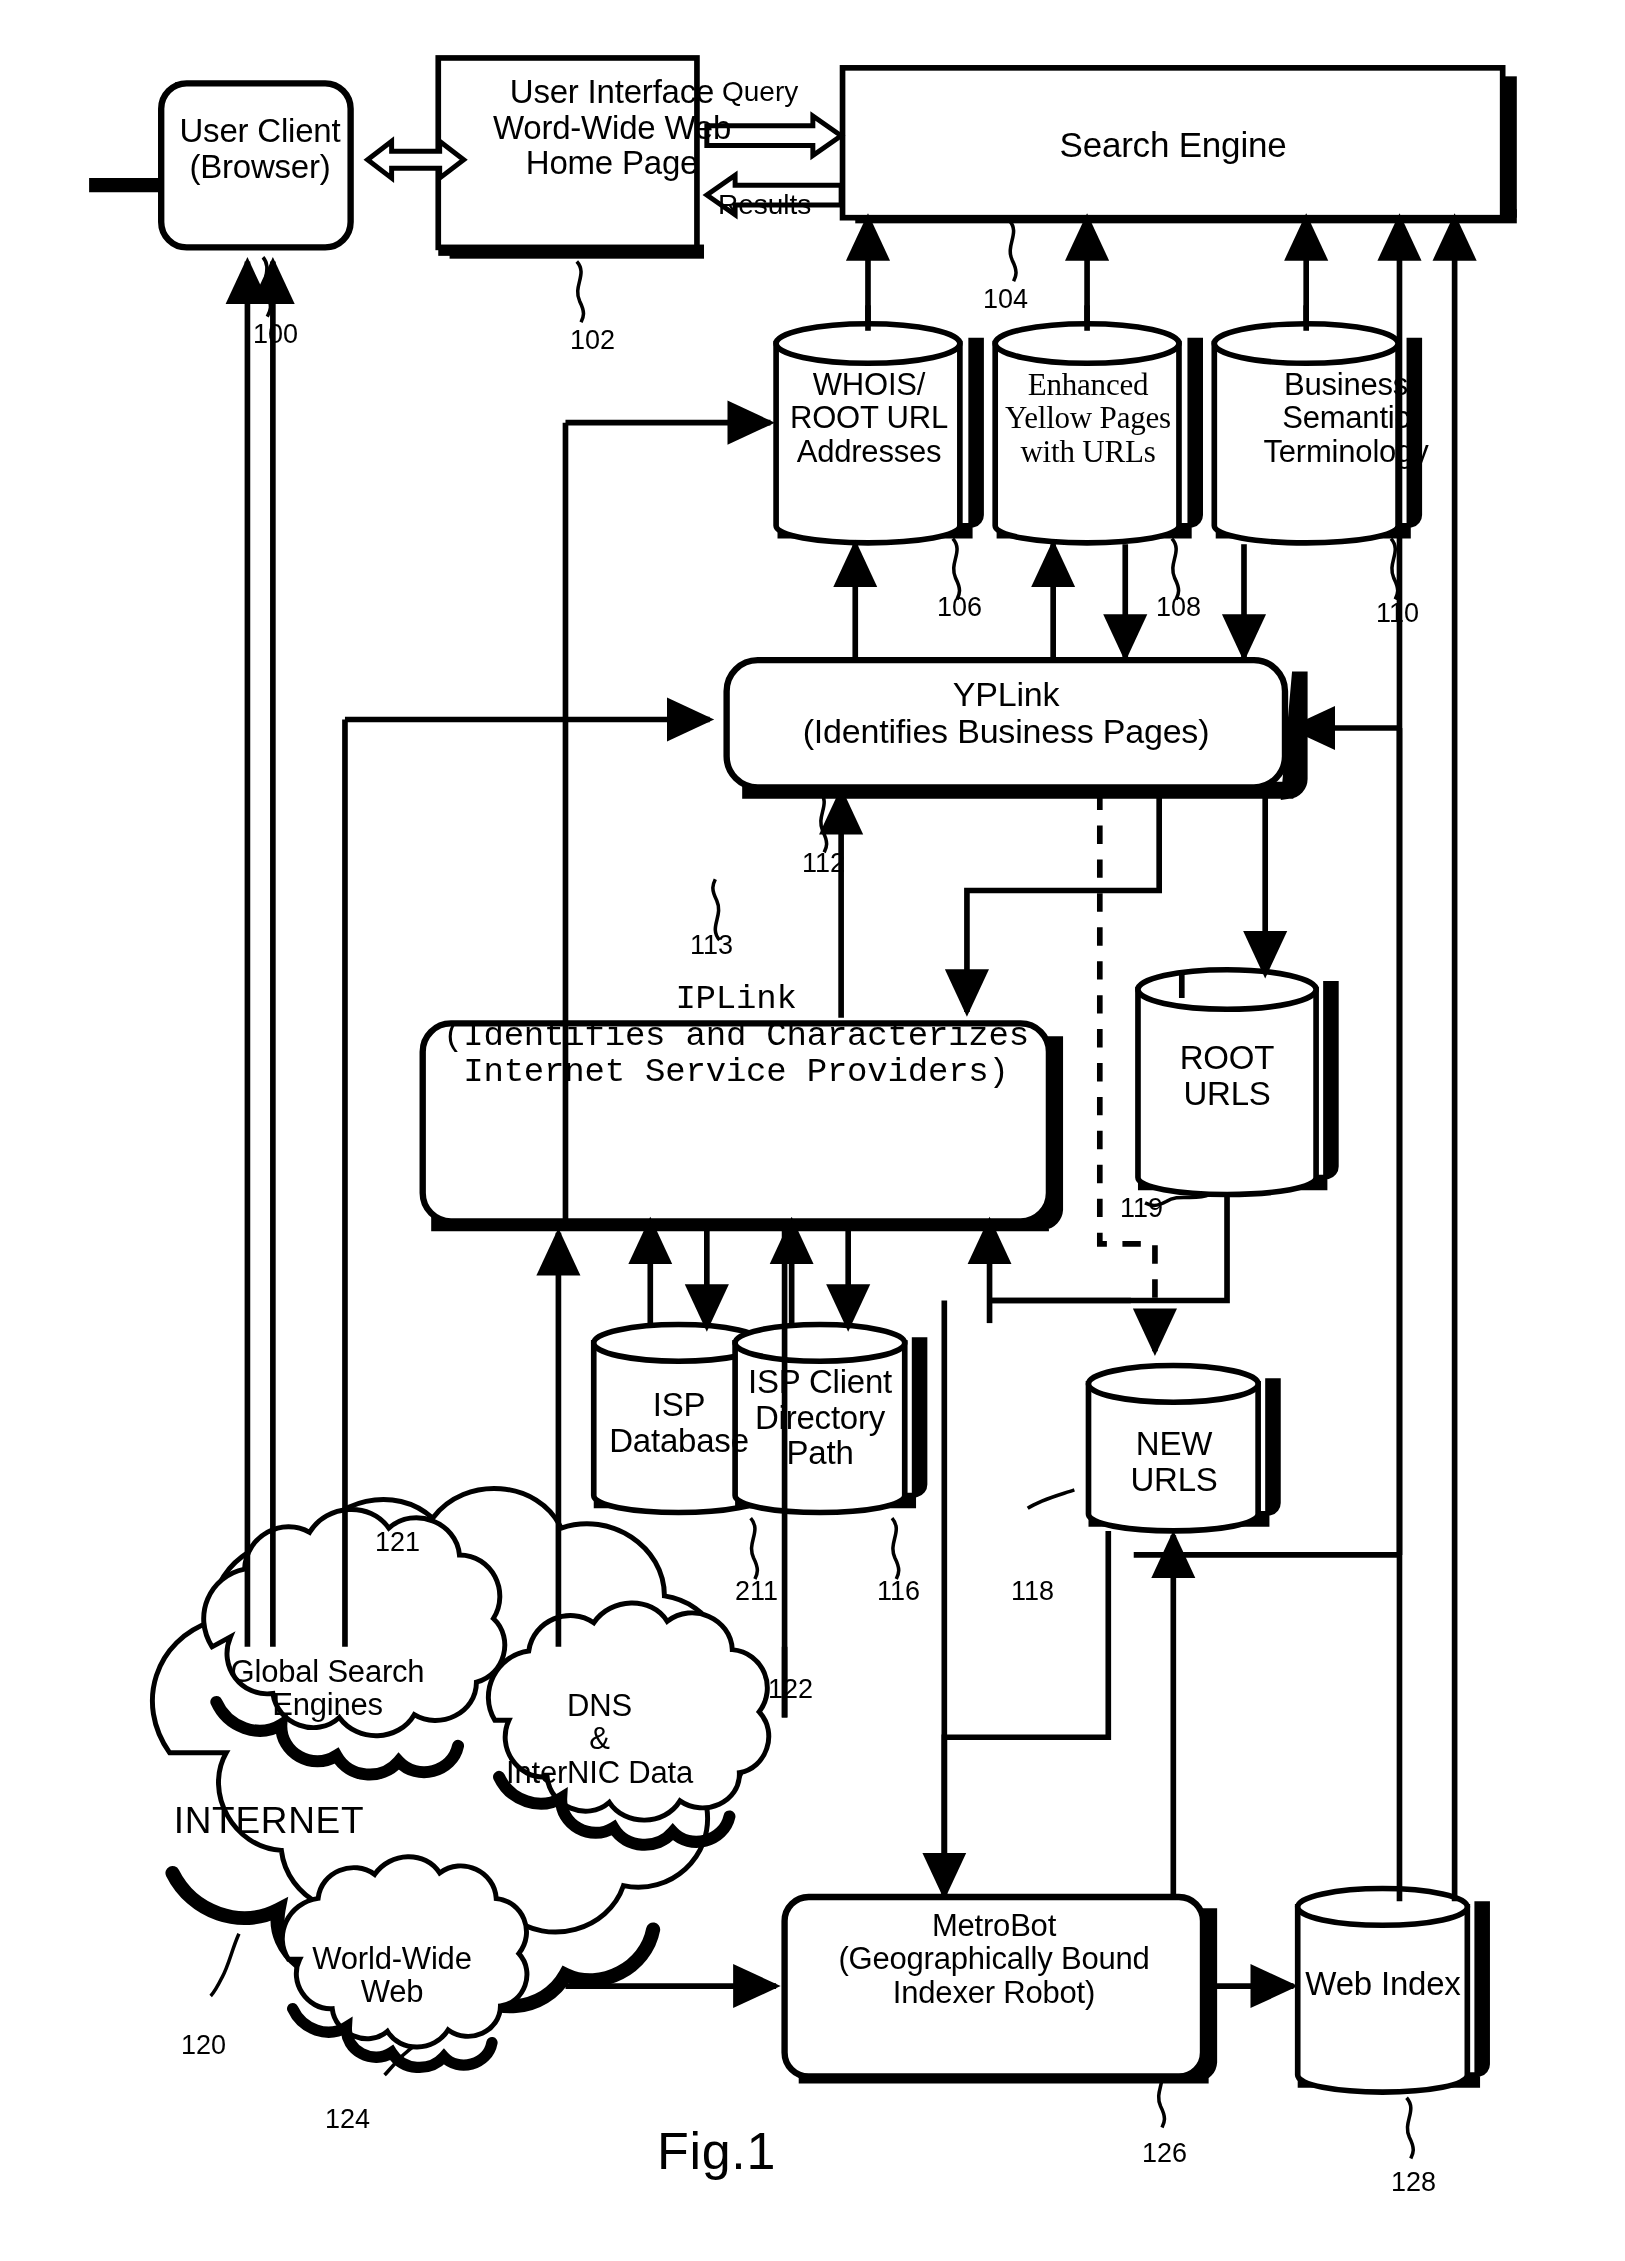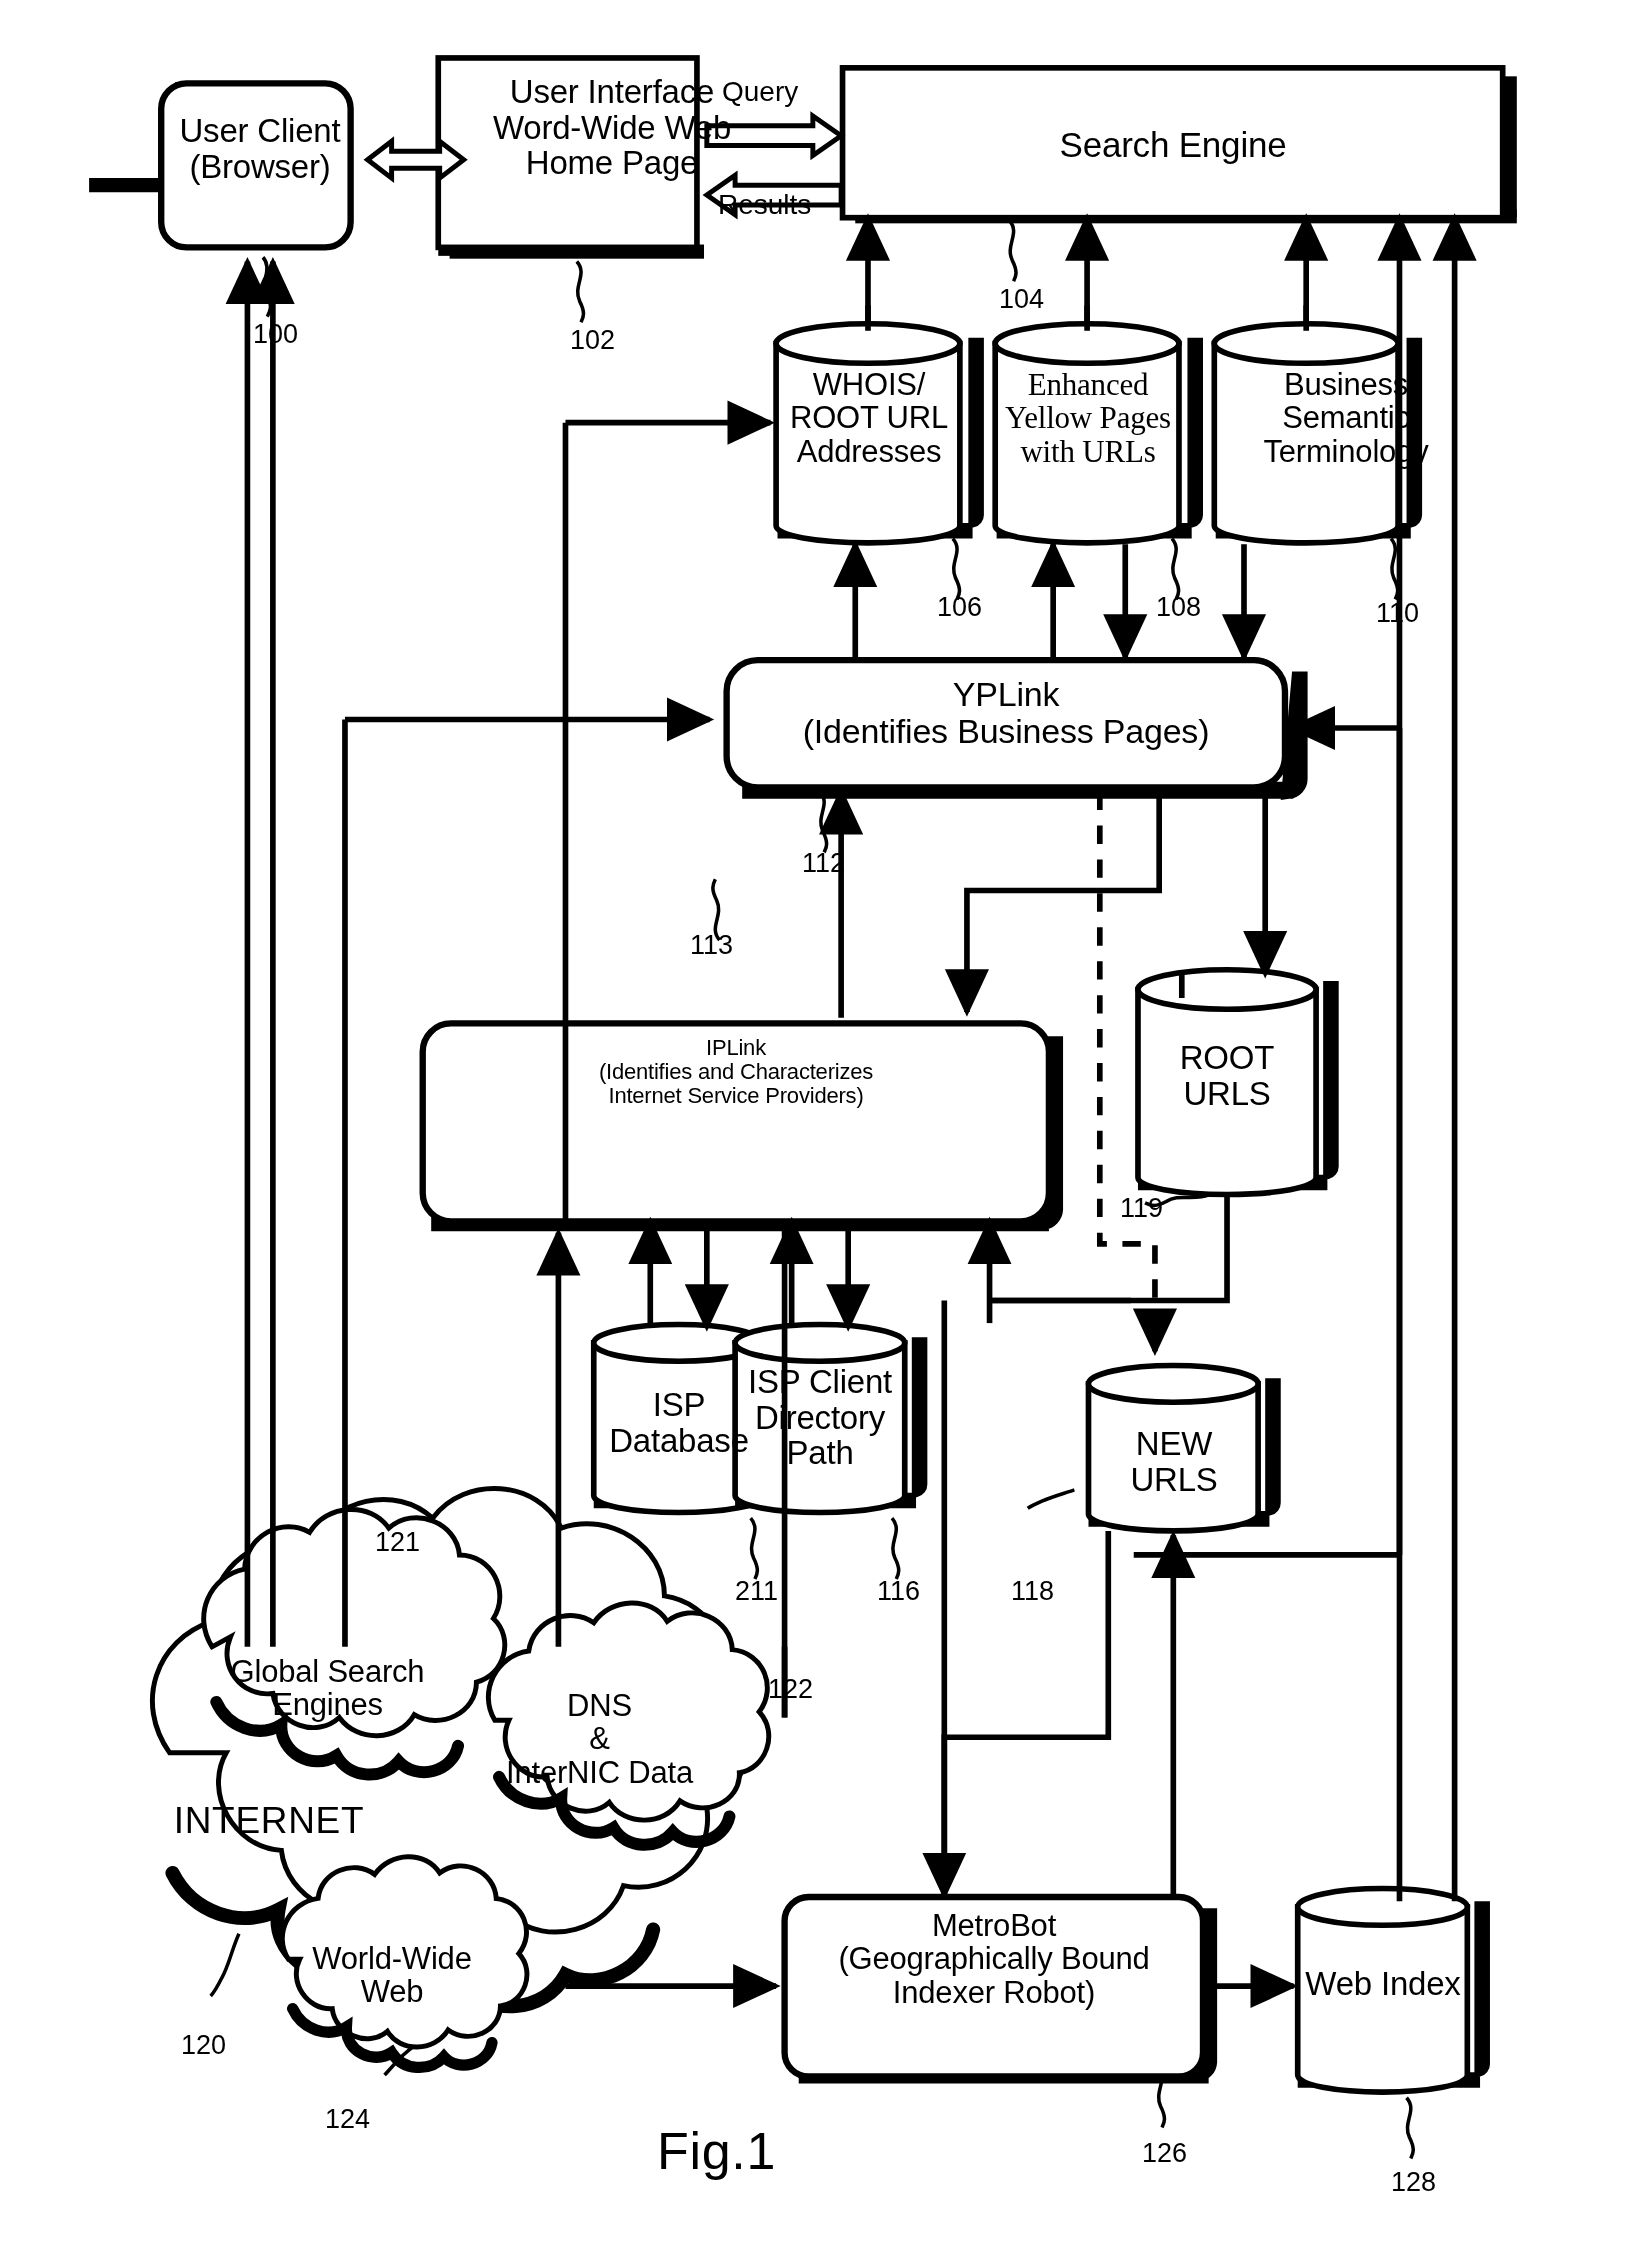--- a/index.html
+++ b/index.html
@@ -323,21 +323,21 @@
   <div class="node-text t46" style="left:161px; top:113px; width:198px;">User Client
 (Browser)</div>
   <div class="ref-label" style="left:253px; top:319px;">100</div>
 
   <div class="node-text t46" style="left:437px; top:74px; width:262px;padding-left:44px;">User Interface
 Word-Wide Web
 Home Page</div>
   <div class="ref-label" style="left:570px; top:325px;">102</div>
 
   <div class="node-text t50" style="left:843px; top:126px; width:660px; font-size:35px;">Search Engine</div>
-  <div class="ref-label" style="left:983px; top:284px;margin-left:16px;">104</div>
+  <div class="ref-label" style="left:983px; top:284px;">104</div>
 
   <div class="edge-label" style="left:722px; top:76px;">Query</div>
   <div class="edge-label" style="left:718px; top:189px;">Results</div>
 
   <div class="node-text t44" style="left:775px; top:368px; width:188px;">WHOIS/
 ROOT URL
 Addresses</div>
   <div class="ref-label" style="left:937px; top:592px;">106</div>
 
   <div class="node-text t44" style="left:994px; top:368px; width:188px;font-family:Liberation Serif, serif;">Enhanced
@@ -347,21 +347,21 @@
 
   <div class="node-text t44" style="left:1213px; top:368px; width:188px;padding-left:39px;">Business
 Semantic
 Terminology</div>
   <div class="ref-label" style="left:1376px; top:598px;">110</div>
 
   <div class="node-text t48" style="left:727px; top:676px; width:558px; font-size:34px;">YPLink
 (Identifies Business Pages)</div>
   <div class="ref-label" style="left:802px; top:848px;">112</div>
 
-  <div class="node-text t48" style="left:423px; top:1036px; width:626px; font-size:22px;">IPLink
+  <div class="node-text t48" style="left:423px; top:981px; width:626px; font-size:34px;font-family:Liberation Mono, monospace;">IPLink
 (Identifies and Characterizes
 Internet Service Providers)</div>
   <div class="ref-label" style="left:690px; top:930px;">113</div>
 
   <div class="node-text t46" style="left:1138px; top:1040px; width:178px;">ROOT
 URLS</div>
   <div class="ref-label" style="left:1120px; top:1193px;">119</div>
 
   <div class="node-text t46" style="left:594px; top:1387px; width:170px;">ISP
 Database</div>

